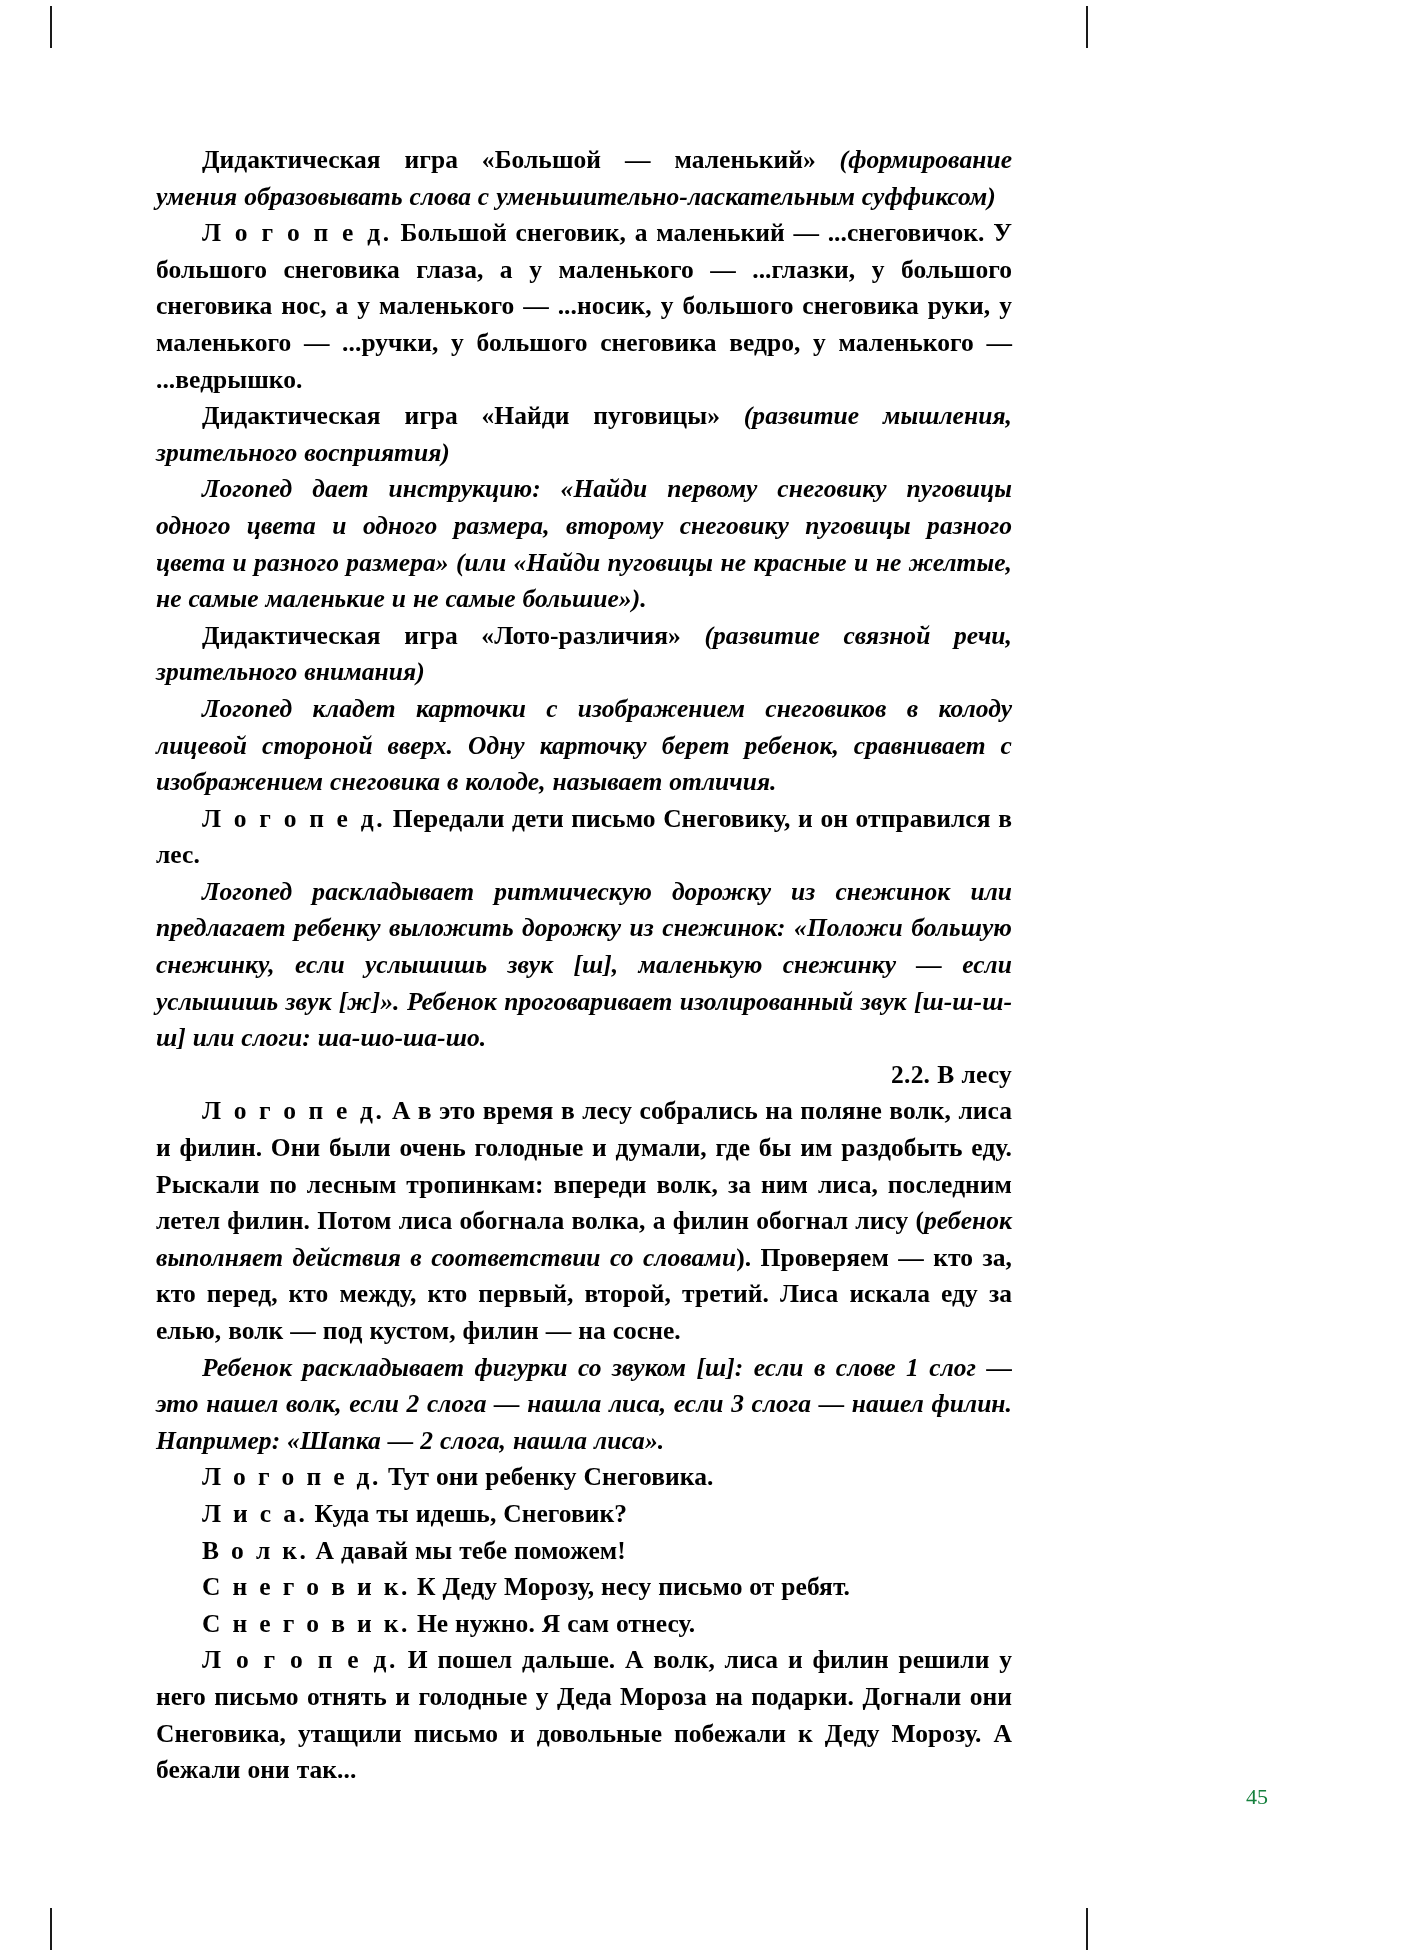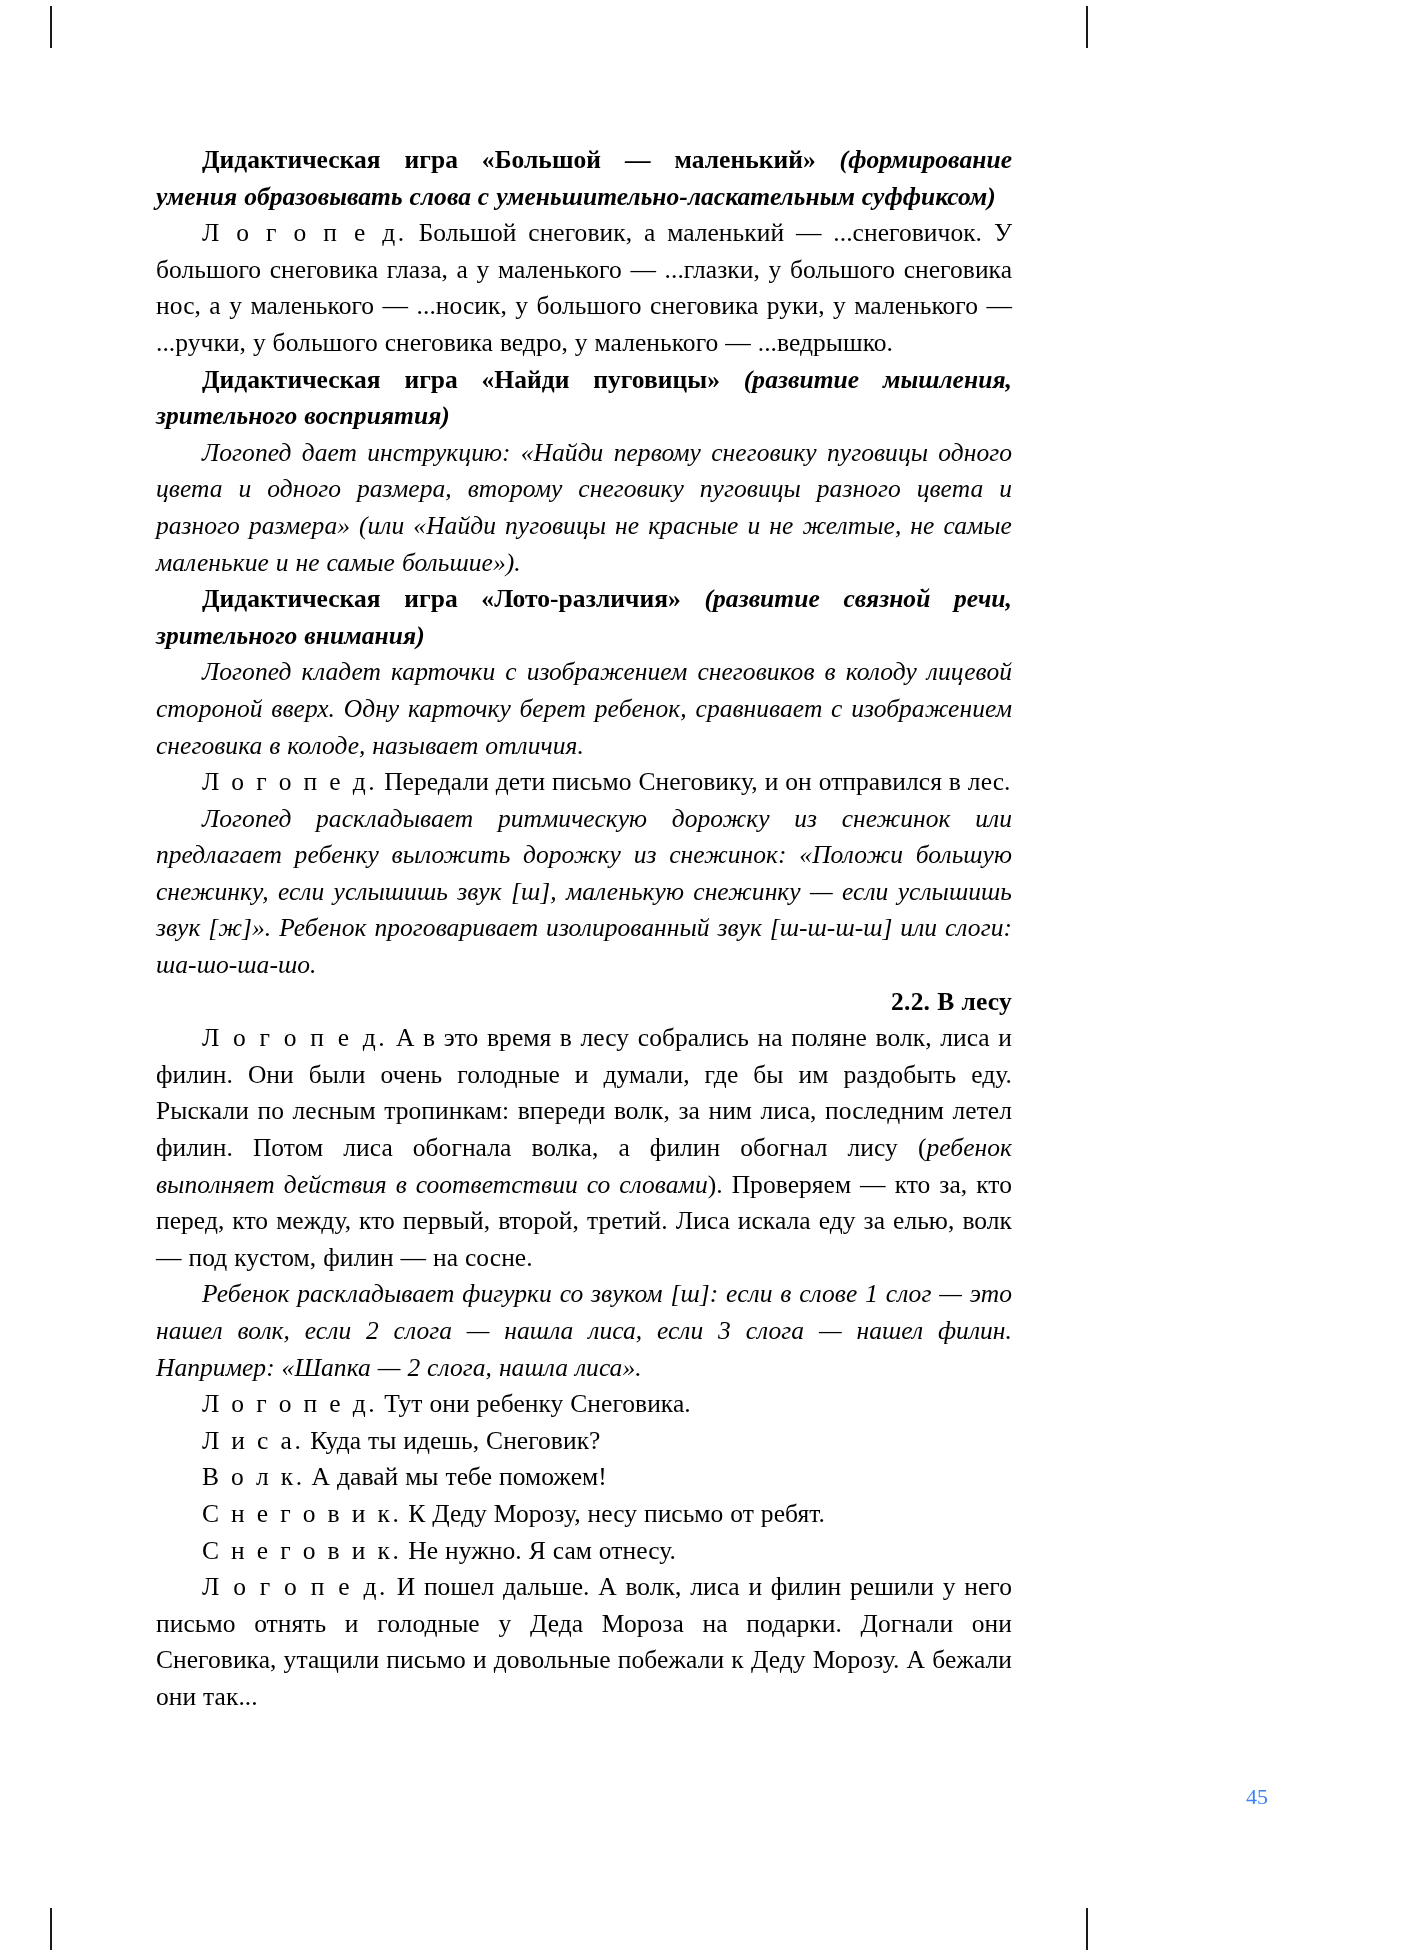--- a/index.html
+++ b/index.html
@@ -38,20 +38,21 @@
   p {
     margin: 0;
     font-size: 25.5px;
     line-height: 36.6px;
     text-align: justify;
     text-indent: 46px;
     letter-spacing: 0.05px;
     word-spacing: 0.5px;
     -webkit-hyphens: none;
     hyphens: none;
+    font-weight: bold;
   }
 
   
   p.heading {
     font-weight: bold;
     text-align: justify;
     text-indent: 46px;
   }
   p.heading .bi {
     font-style: italic;
@@ -87,21 +88,21 @@
     text-align-last: left;
   }
 
   .pageno {
     position: absolute;
     right: 148px;
     top: 1786px;
     font-size: 22px;
     line-height: 22px;
     font-family: "Liberation Serif", "DejaVu Serif", serif;
-    color: #3b82f6;
+    color: #15803d;
   }
 </style>
 </head>
 <body>
 
 <div class="page">
 
   <div class="crop crop-tl-v"></div>
   <div class="crop crop-tr-v"></div>
   <div class="crop crop-bl-v"></div>

